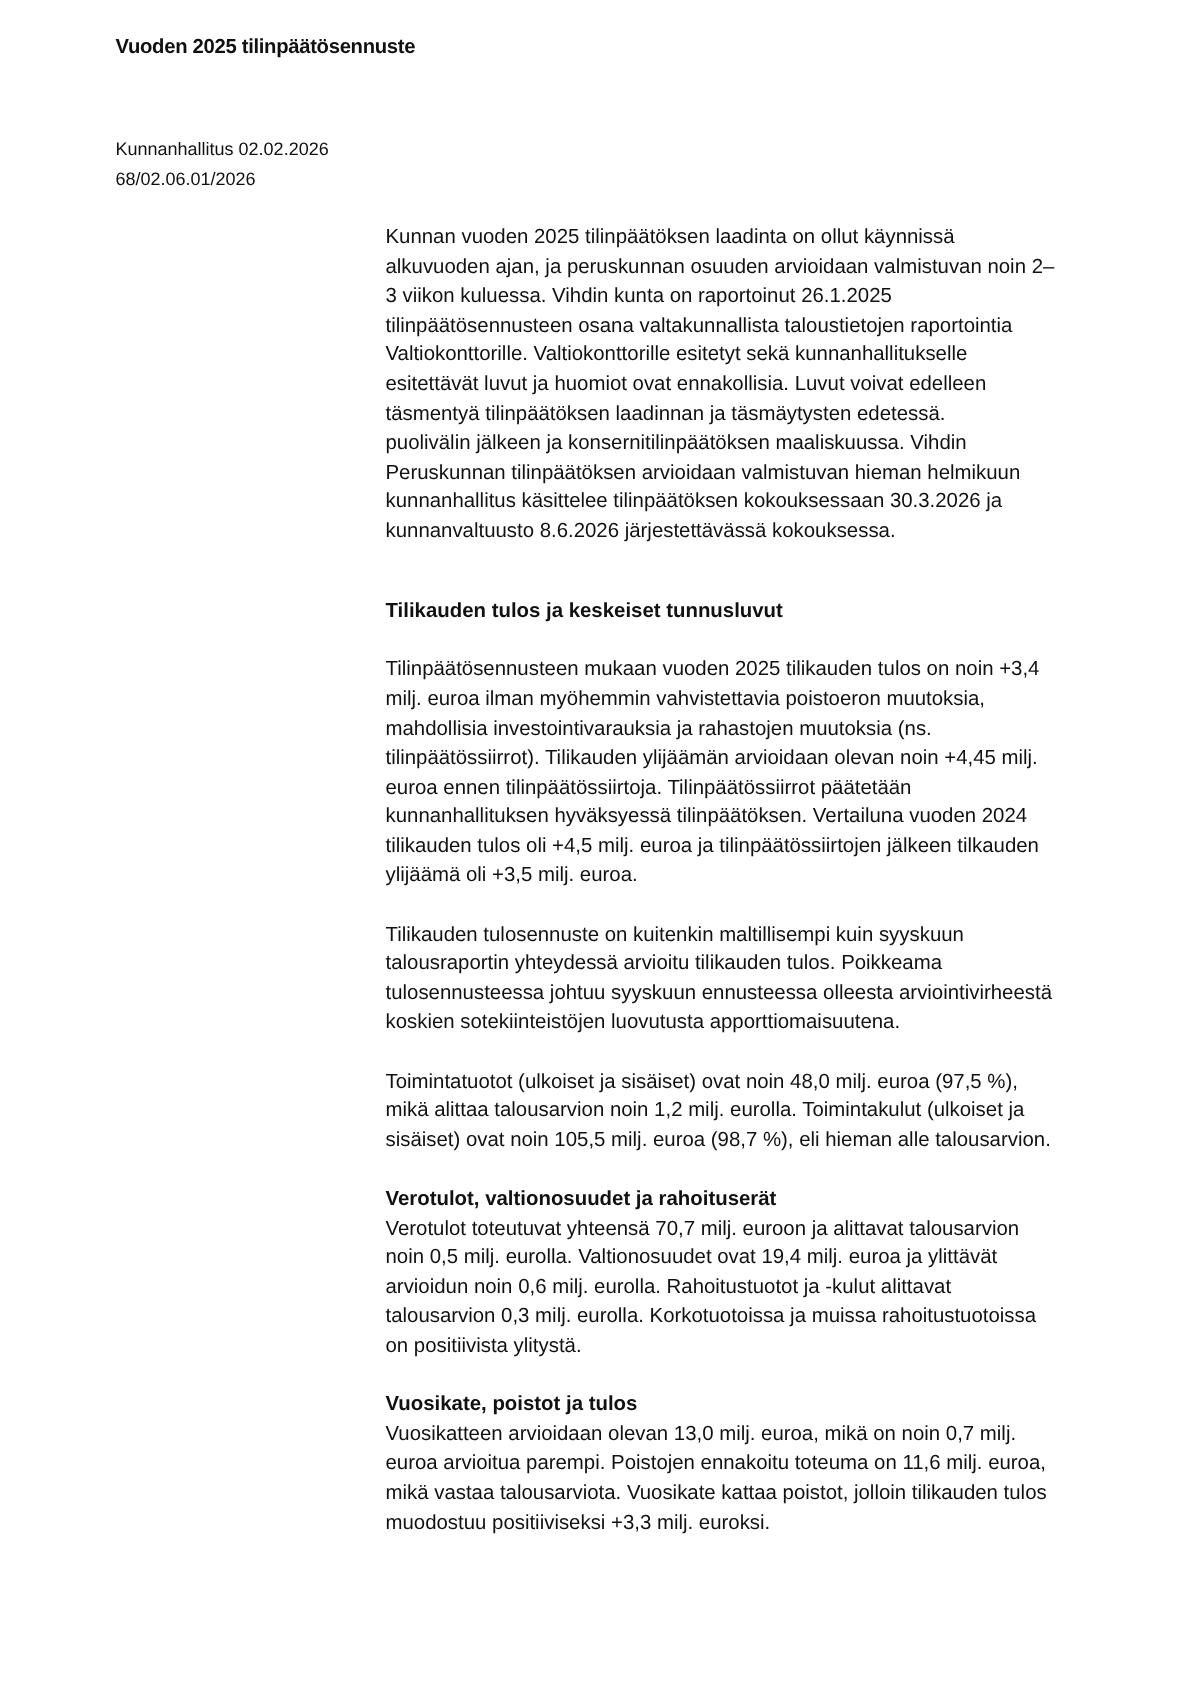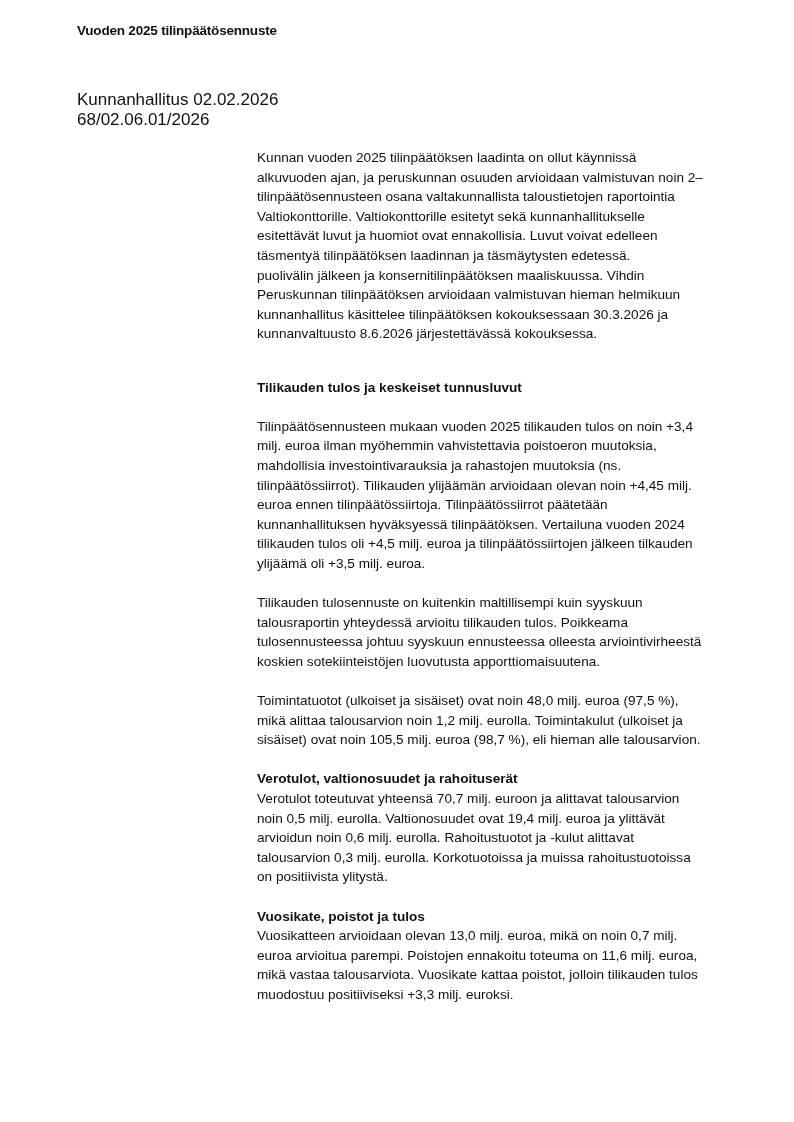--- a/index.html
+++ b/index.html
@@ -1,20 +1,20 @@
 <!DOCTYPE html>
 <html><head>
   <meta charset="utf-8">
   <style>
     html, body { margin: 0; padding: 0; background: #ffffff; }
     body { width: 794px; height: 1122px; position: relative; overflow: hidden;
            font-family: "Liberation Sans", sans-serif; color: #111111; }
     .page { position: absolute; left: 0; top: 0; width: 666px; height: 1122px; }
     .doc-title { position: absolute; left: 77px; top: 23px; font-size: 13.5px; font-weight: bold; letter-spacing: -0.2px; }
-    .meta { position: absolute; left: 77px; top: 90px; font-size: 17px; line-height: 19.5px; }
+    .meta { position: absolute; left: 77px; top: 90px; font-size: 12px; line-height: 19.5px; }
     .meta div { white-space: nowrap; }
     .body { position: absolute; left: 257px; top: 148px; width: 490px; font-size: 13.6px; line-height: 19.6px; }
     .body .line { white-space: nowrap; display: block; }
     .heading { font-weight: bold; white-space: nowrap; display: block; }
     .gap { height: 19.6px; }
   </style>
 </head>
 <body>
 
 <div class="page">
@@ -22,20 +22,21 @@
 
   <div class="meta">
     <div>Kunnanhallitus 02.02.2026</div>
     <div>68/02.06.01/2026</div>
   </div>
 
   <div class="body">
     <div>
       <span class="line">Kunnan vuoden 2025 tilinpäätöksen laadinta on ollut käynnissä</span>
       <span class="line">alkuvuoden ajan, ja peruskunnan osuuden arvioidaan valmistuvan noin 2–</span>
+      <span class="line">3 viikon kuluessa. Vihdin kunta on raportoinut  26.1.2025</span>
       <span class="line">tilinpäätösennusteen osana valtakunnallista taloustietojen raportointia</span>
       <span class="line">Valtiokonttorille.  Valtiokonttorille esitetyt sekä kunnanhallitukselle</span>
       <span class="line">esitettävät luvut ja huomiot ovat ennakollisia. Luvut voivat edelleen</span>
       <span class="line">täsmentyä tilinpäätöksen laadinnan ja täsmäytysten edetessä.</span>
       <span class="line">puolivälin jälkeen ja konsernitilinpäätöksen maaliskuussa. Vihdin</span>
       <span class="line">Peruskunnan tilinpäätöksen arvioidaan valmistuvan hieman helmikuun</span>
       <span class="line">kunnanhallitus  käsittelee tilinpäätöksen kokouksessaan 30.3.2026 ja</span>
       <span class="line">kunnanvaltuusto  8.6.2026 järjestettävässä kokouksessa.</span>
     </div>
     <div class="gap"></div>

